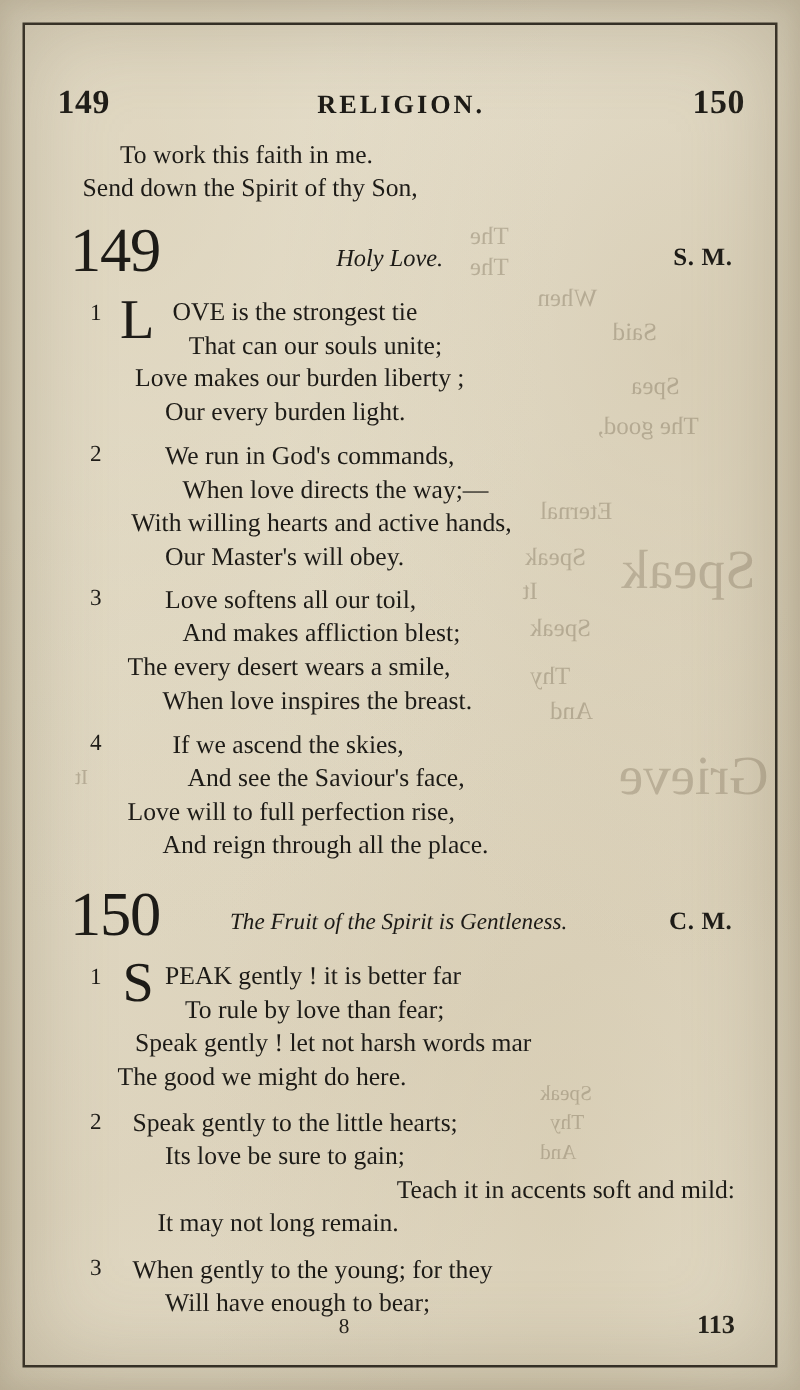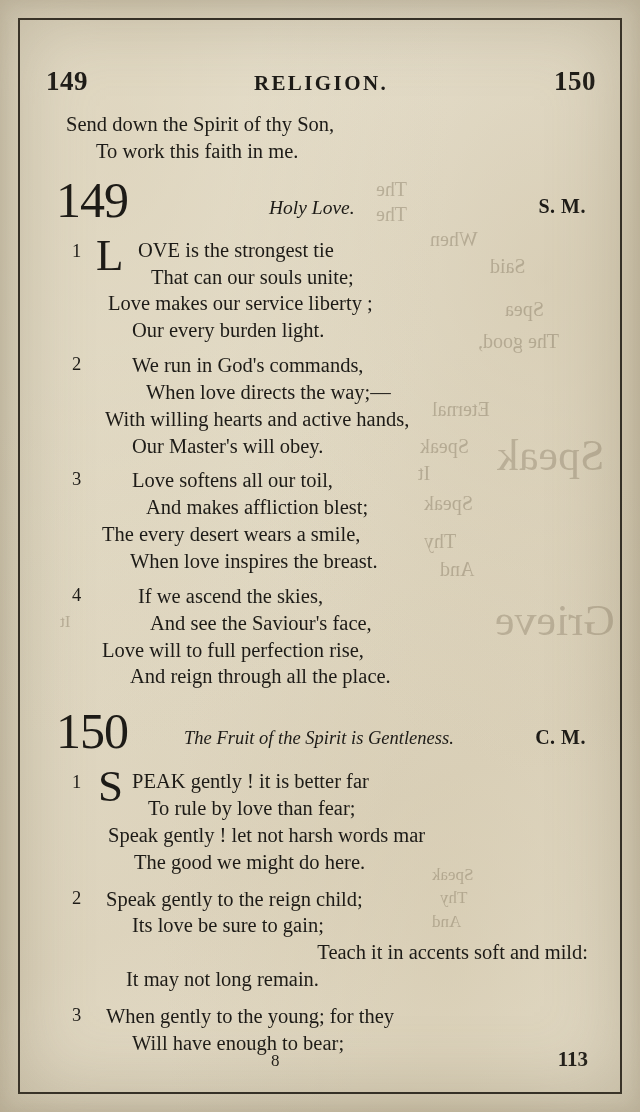--- a/index.html
+++ b/index.html
@@ -200,36 +200,36 @@
 
     <div class="running-head">
       <div class="folio">149</div>
       <div class="head-title">RELIGION.</div>
       <div class="folio">150</div>
     </div>
 
     <div class="body-col">
 
       <div class="stanza">
+        <div class="line ind1">To work this faith in me.</div>
         <div class="line ind0">Send down the Spirit of thy Son,</div>
-        <div class="line ind1">To work this faith in me.</div>
       </div>
 
       <div class="hymn-head">
         <div class="hymn-no">149</div>
         <div class="hymn-title c1">Holy Love.</div>
         <div class="hymn-meter">S. M.</div>
       </div>
 
       <div class="stanza dropcap-wrap">
         <span class="vnum" style="left:16px; top:2px;">1</span>
         <span class="dropcap">L</span>
         <div class="line dc-line1">OVE is the strongest tie</div>
         <div class="line dc-line2">That can our souls unite;</div>
-        <div class="line" style="margin-left:52px;">Love makes our service liberty ;</div>
+        <div class="line" style="margin-left:52px;">Love makes our burden liberty ;</div>
         <div class="line" style="margin-left:76px;">Our every burden light.</div>
       </div>
 
       <div class="stanza" style="margin-top:8px;">
         <div class="stanza-body" style="position:relative;">
           <span class="vnum">2</span>
           <div class="line" style="margin-left:30px;">We run in God's commands,</div>
           <div class="line" style="margin-left:44px;">When love directs the way;—</div>
           <div class="line" style="margin-left:3px;">With willing hearts and active hands,</div>
           <div class="line" style="margin-left:30px;">Our Master's will obey.</div>
@@ -261,27 +261,27 @@
         <div class="hymn-title c2">The Fruit of the Spirit is Gentleness.</div>
         <div class="hymn-meter">C. M.</div>
       </div>
 
       <div class="stanza dropcap-wrap" style="margin-top:2px;">
         <span class="vnum" style="left:16px; top:2px;">1</span>
         <span class="dropcap narrow">S</span>
         <div class="line" style="margin-left:76px;">PEAK gently ! it is better far</div>
         <div class="line" style="margin-left:92px;">To rule by love than fear;</div>
         <div class="line" style="margin-left:52px;">Speak gently ! let not harsh words mar</div>
-        <div class="line" style="margin-left:78px;">The good we might do here.</div>
+        <div class="line" style="margin-left:38px;">The good we might do here.</div>
       </div>
 
       <div class="stanza" style="margin-top:10px;">
         <div class="stanza-body" style="position:relative;">
           <span class="vnum">2</span>
-          <div class="line" style="margin-left:4px;">Speak gently to the reign child;</div>
+          <div class="line" style="margin-left:4px;">Speak gently to the little hearts;</div>
           <div class="line" style="margin-left:30px;">Its love be sure to gain;</div>
           <div class="line" style="margin-left:-10px;text-align:right;">Teach it in accents soft and mild:</div>
           <div class="line" style="margin-left:24px;">It may not long remain.</div>
         </div>
       </div>
 
       <div class="stanza" style="margin-top:10px;">
         <div class="stanza-body" style="position:relative;">
           <span class="vnum">3</span>
           <div class="line" style="margin-left:4px;">When gently to the young; for they</div>

